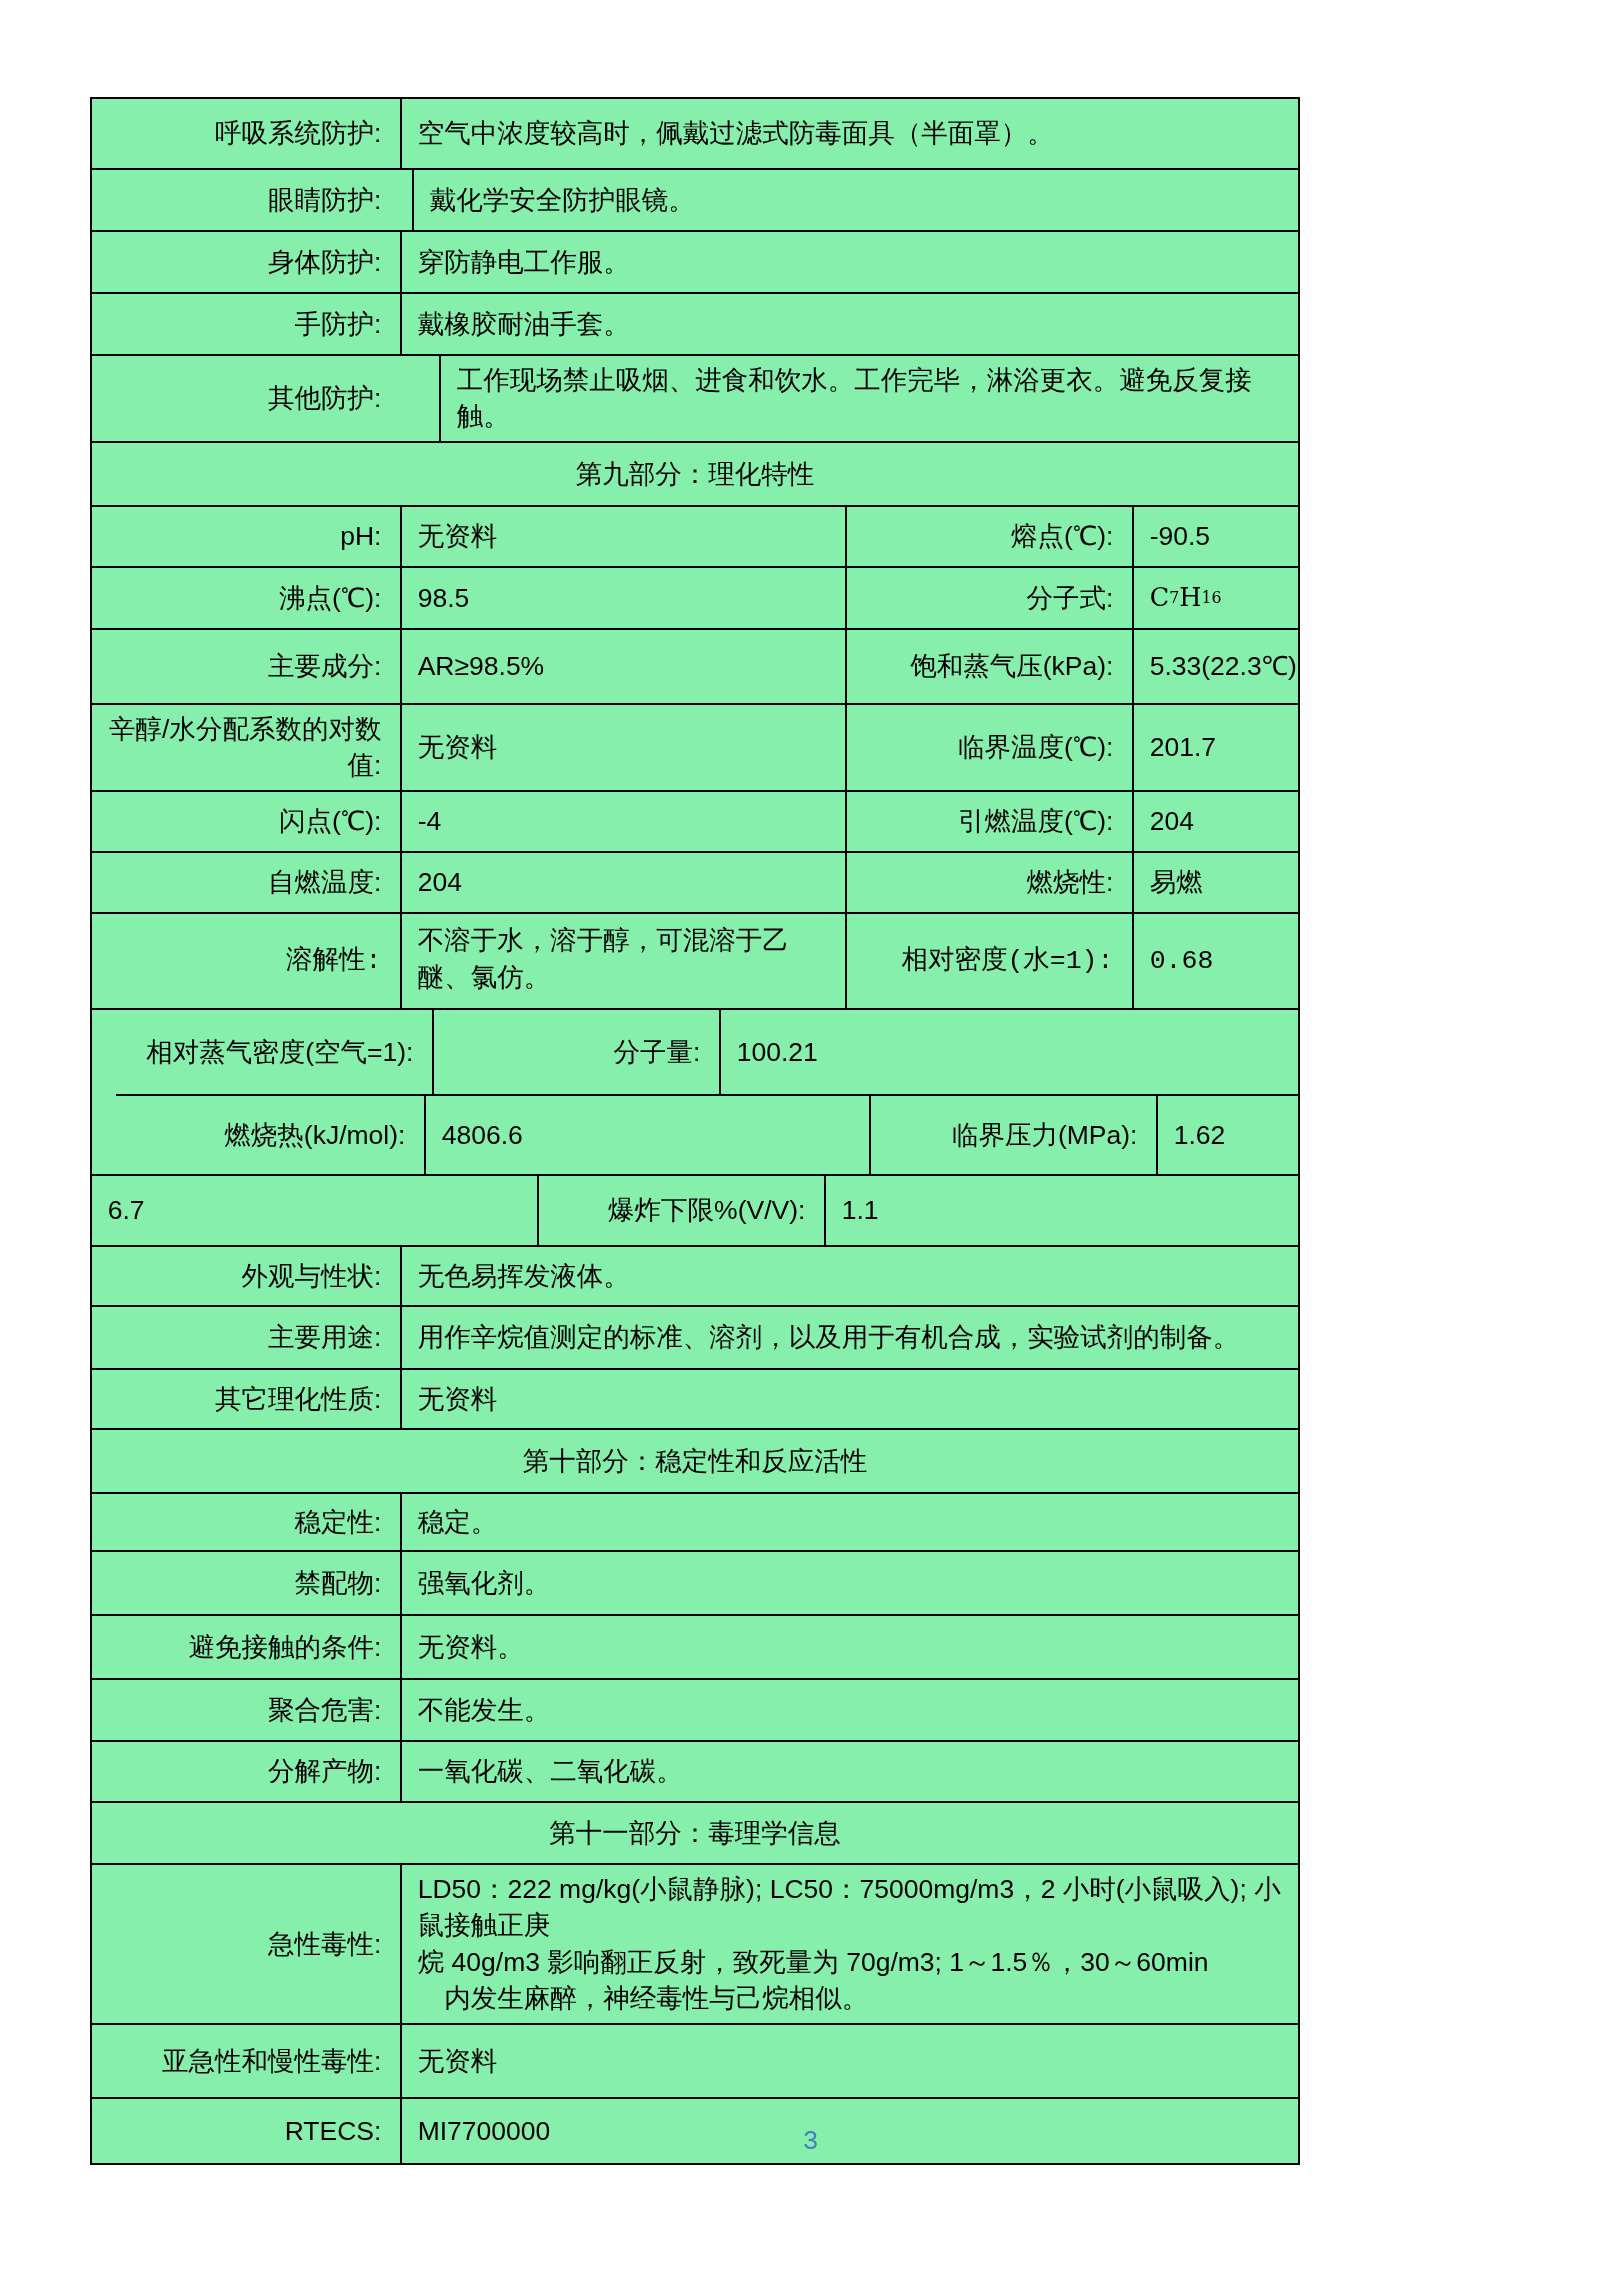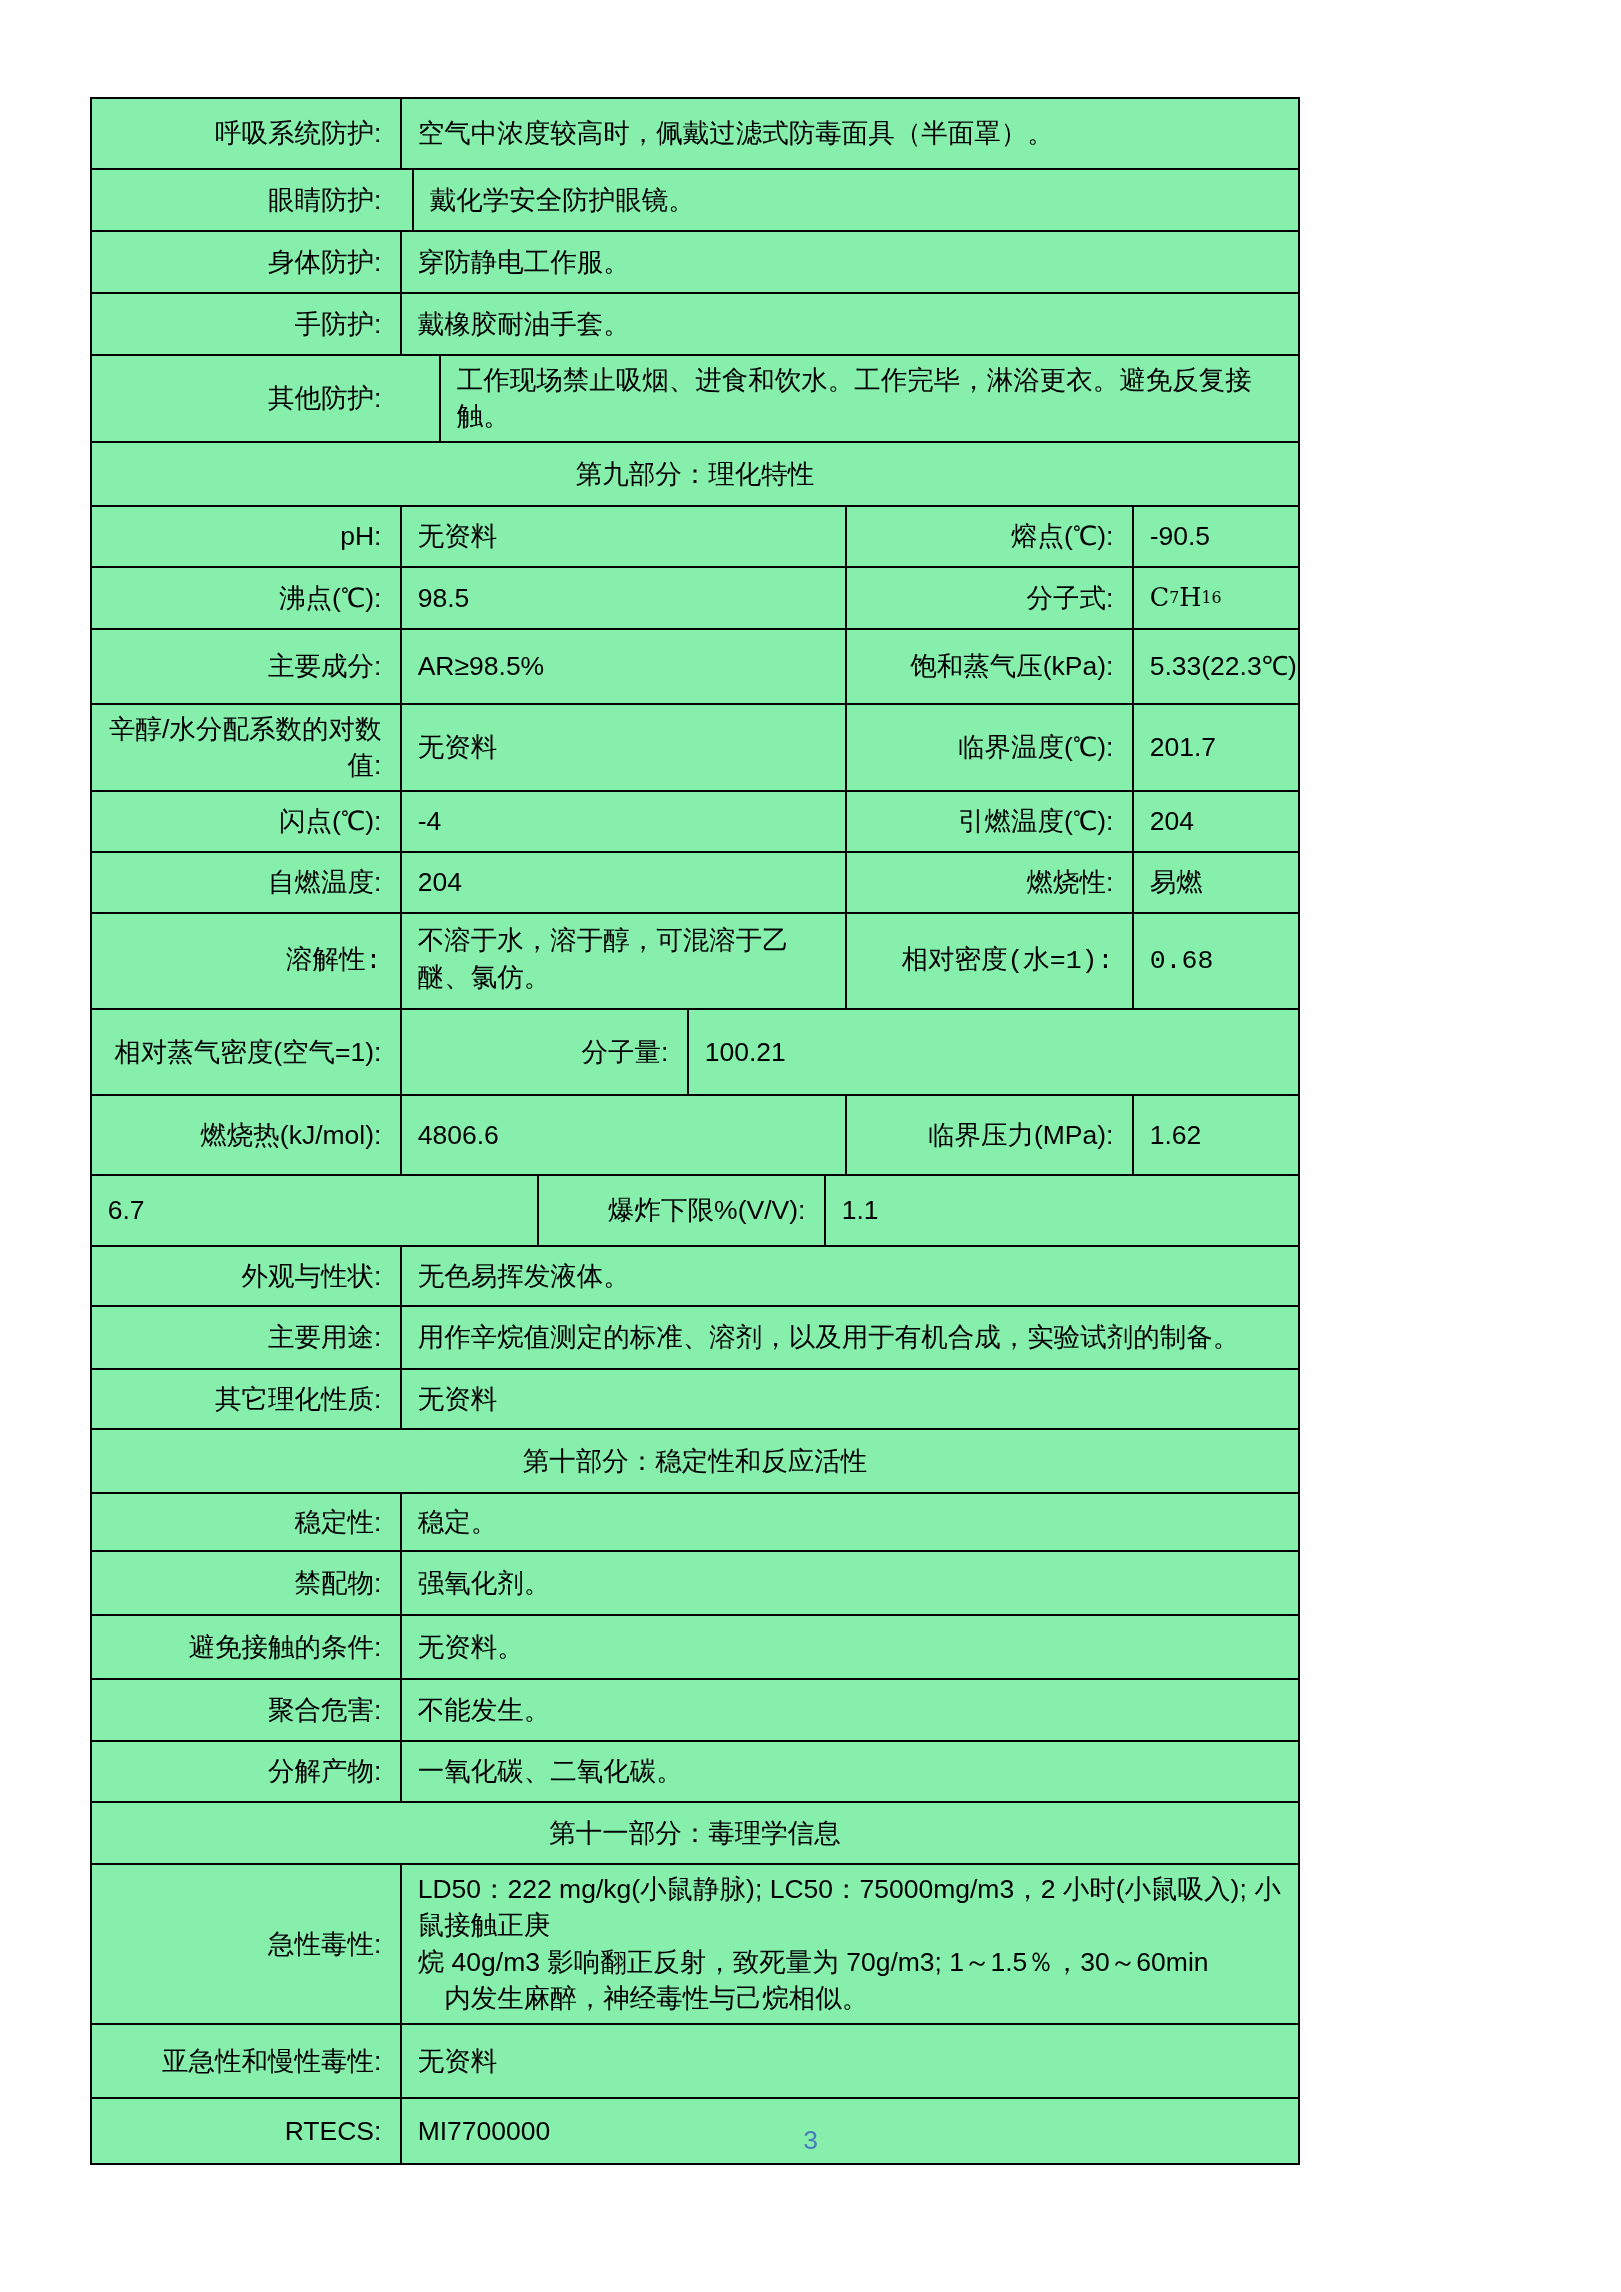--- a/index.html
+++ b/index.html
@@ -142,26 +142,26 @@
       <div class="cell value colB">204</div>
       <div class="cell label colC">燃烧性:</div>
       <div class="cell value flexfill">易燃</div>
     </div>
     <div class="row" style="min-height: 96px; font-family: Liberation Mono, monospace;">
       <div class="cell label colA">溶解性:</div>
       <div class="cell value colB">不溶于水，溶于醇，可混溶于乙醚、氯仿。</div>
       <div class="cell label colC">相对密度(水=1):</div>
       <div class="cell value flexfill">0.68</div>
     </div>
-    <div class="row" style="min-height: 86px;">
+    <div class="row" style="min-height: 86px; padding-left: 32px;">
       <div class="cell label colA">相对蒸气密度(空气=1):</div>
       <div class="cell label colC">分子量:</div>
       <div class="cell value flexfill">100.21</div>
     </div>
-    <div class="row" style="min-height: 80px;">
+    <div class="row" style="min-height: 80px; margin-left: 24px;">
       <div class="cell label colA">燃烧热(kJ/mol):</div>
       <div class="cell value colB">4806.6</div>
       <div class="cell label colC">临界压力(MPa):</div>
       <div class="cell value flexfill">1.62</div>
     </div>
     <div class="row" style="min-height: 71px;">
       <div class="cell value colB">6.7</div>
       <div class="cell label colC">爆炸下限%(V/V):</div>
       <div class="cell value flexfill">1.1</div>
     </div>

